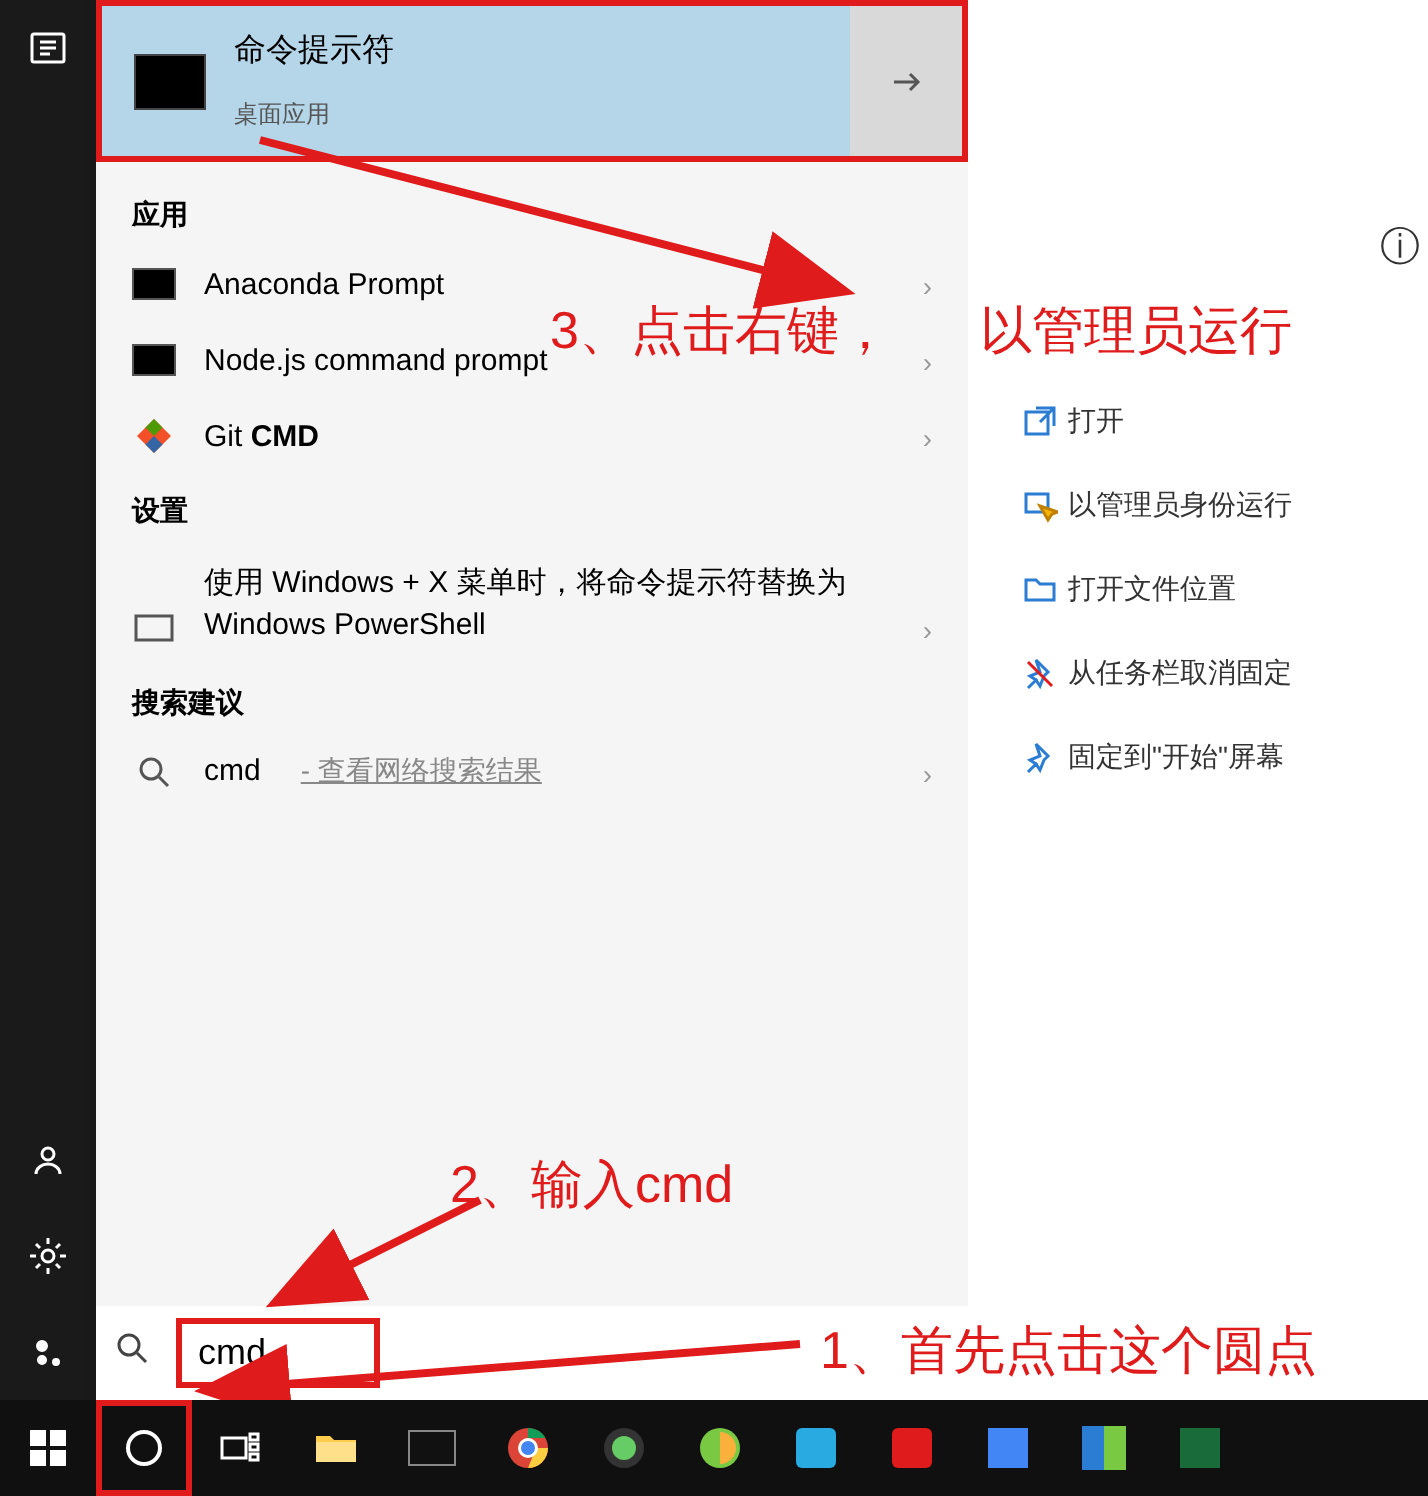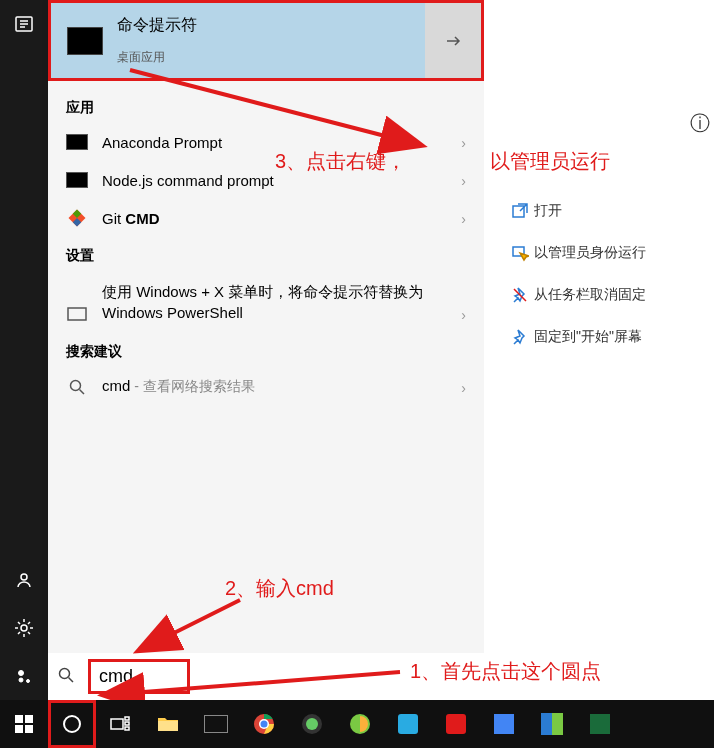--- a/index.html
+++ b/index.html
@@ -86,21 +86,21 @@
       position: relative;
     }
     .result-icon {
       width: 22px; height: 18px;
       flex-shrink: 0;
       display: flex;
       align-items: center;
       justify-content: center;
     }
     .result-text { flex: 1; font-size: 15px; color: #000; }
-    .result-text .sub { color: #888; font-size: 14px; margin-left: 4px; }
+    .result-text .sub { color: #888; font-size: 14px; margin-left: 20px; text-decoration: underline; }
     .chevron { color: #999; font-size: 14px; margin-left: 8px; }
     .search-box-row {
       display: flex;
       align-items: center;
       padding: 6px 10px;
       gap: 8px;
       background: #fff;
     }
     .search-input-wrap {
       border: 3px solid #e01b1b;
@@ -152,21 +152,21 @@
       width: 48px; height: 48px;
       display: flex; align-items: center; justify-content: center;
       color: #fff;
     }
     .tb-item.cortana {
       border: 3px solid #e01b1b;
     }
     .annotation {
       position: absolute;
       color: #e01b1b;
-      font-size: 20px;
+      font-size: 26px;
       font-weight: 400;
       white-space: nowrap;
       pointer-events: none;
     }
     .arrow-svg { position: absolute; pointer-events: none; }
     .cmd-black { width: 22px; height: 16px; background: #000; border: 1px solid #555; }
     .git-icon {
       width: 20px; height: 20px;
       transform: rotate(45deg);
       display: flex; align-items: center; justify-content: center;
@@ -311,20 +311,28 @@
     <span>打开</span>
   </div>
   <div class="context-item">
     <span class="context-icon">
       <svg width="18" height="18" viewBox="0 0 18 18" stroke="#2b7cd3" fill="none" stroke-width="1.5">
           <rect x="2" y="3" width="11" height="9"></rect>
           <path d="M9 9l4 7 2-3 3-1z" fill="#f7b500" stroke="#c08000"></path>
         </svg>
     </span>
     <span>以管理员身份运行</span>
+  </div>
+  <div class="context-item">
+    <span class="context-icon">
+      <svg width="18" height="18" viewBox="0 0 18 18" stroke="#2b7cd3" fill="none" stroke-width="1.5">
+          <path d="M2 4h5l2 2h7v8H2z"></path>
+        </svg>
+    </span>
+    <span>打开文件位置</span>
   </div>
   <div class="context-item">
     <span class="context-icon">
       <svg width="18" height="18" viewBox="0 0 18 18" stroke="#2b7cd3" fill="none" stroke-width="1.5">
           <path d="M7 2l6 6-2 2-2 5-2-3-4 4 4-4-3-2 5-2z"></path>
           <line x1="3" y1="3" x2="15" y2="15" stroke="#e01b1b"></line>
         </svg>
     </span>
     <span>从任务栏取消固定</span>
   </div>

